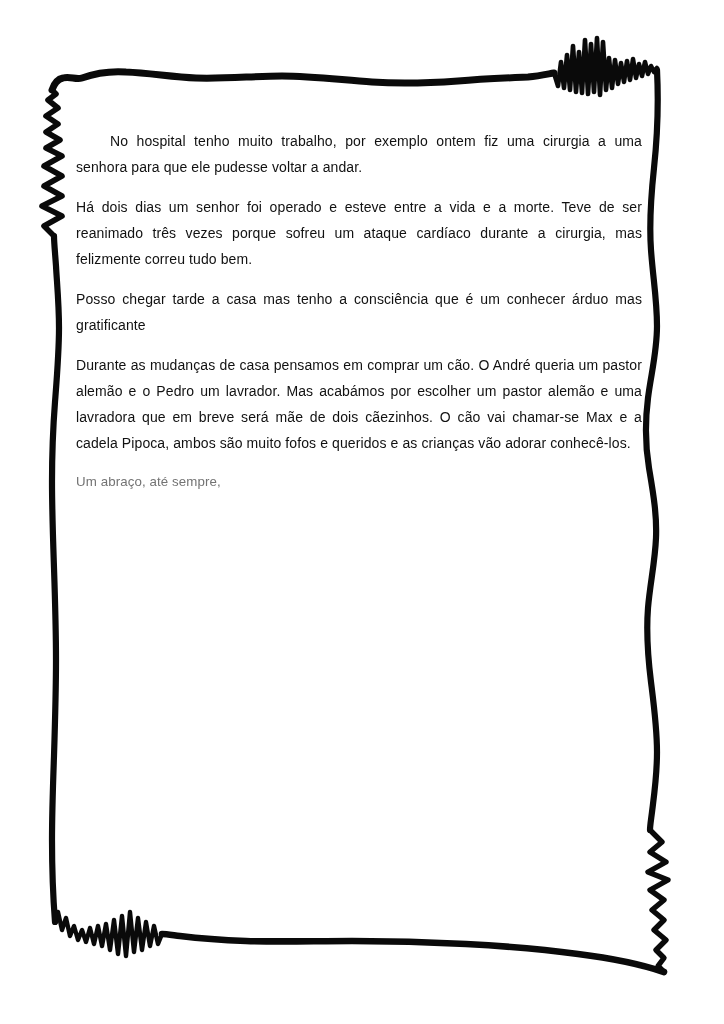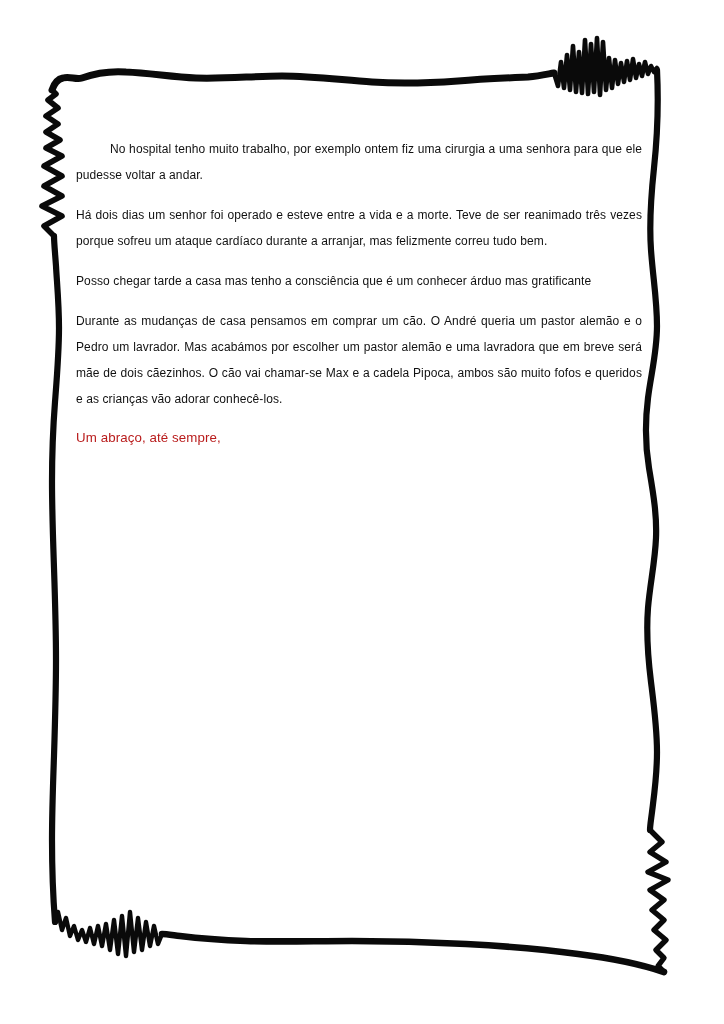--- a/index.html
+++ b/index.html
@@ -38,40 +38,40 @@
 
   
   #letter-body {
     position: absolute;
     left: 76px;
     top: 124px;
     width: 566px;
   }
 
   .para {
-    margin: 12px 0 14px 0;
-    font-size: 12px;
+    margin: 4px 0 14px 0;
+    font-size: 14px;
     line-height: 26px;
     text-align: justify;
     text-justify: inter-word;
     letter-spacing: 0.1px;
     color: #111111;
   }
   .para.indent {
     text-indent: 34px;
   }
 
   
   .signoff {
     margin: 0;
     font-size: 13.3px;
     line-height: 24px;
     text-align: left;
     letter-spacing: 0.1px;
-    color: #b91c1c;
+    color: #737373;
   }
   .signoff-block {
     margin-top: 14px;
   }
 </style>
 </head>
 <body>
 
 <div id="page">
 
@@ -146,21 +146,21 @@
                L44,186 L62,176 L44,166 L62,156
                L46,148 L60,140 L46,132 L58,124
                L46,116 L58,108 L48,100 L56,94 L52,90" stroke-width="5.6"></path>
     </g>
   </svg>
 
   <div id="letter-body">
 
     <p class="para indent">No hospital tenho muito trabalho, por exemplo ontem fiz uma cirurgia a uma senhora para que ele pudesse voltar a andar.</p>
 
-    <p class="para">Há dois dias um senhor foi operado e esteve entre a vida e a morte. Teve de ser reanimado três vezes porque sofreu um ataque cardíaco durante a arranjar, mas felizmente correu tudo bem.</p>
+    <p class="para">Há dois dias um senhor foi operado e esteve entre a vida e a morte. Teve de ser reanimado três vezes porque sofreu um ataque cardíaco durante a cirurgia, mas felizmente correu tudo bem.</p>
 
     <p class="para">Posso chegar tarde a casa mas tenho a consciência que é um conhecer árduo mas gratificante</p>
 
 
     <p class="para">Durante as mudanças de casa pensamos em comprar um cão. O André queria um pastor alemão e o Pedro um lavrador. Mas acabámos por escolher um pastor alemão e uma lavradora que em breve será mãe de dois cãezinhos. O cão vai chamar-se Max e a cadela Pipoca, ambos são muito fofos e queridos e as crianças vão adorar conhecê-los.</p>
 
 
 
     <div class="signoff-block">
       <p class="signoff">Um abraço, até sempre,</p>

